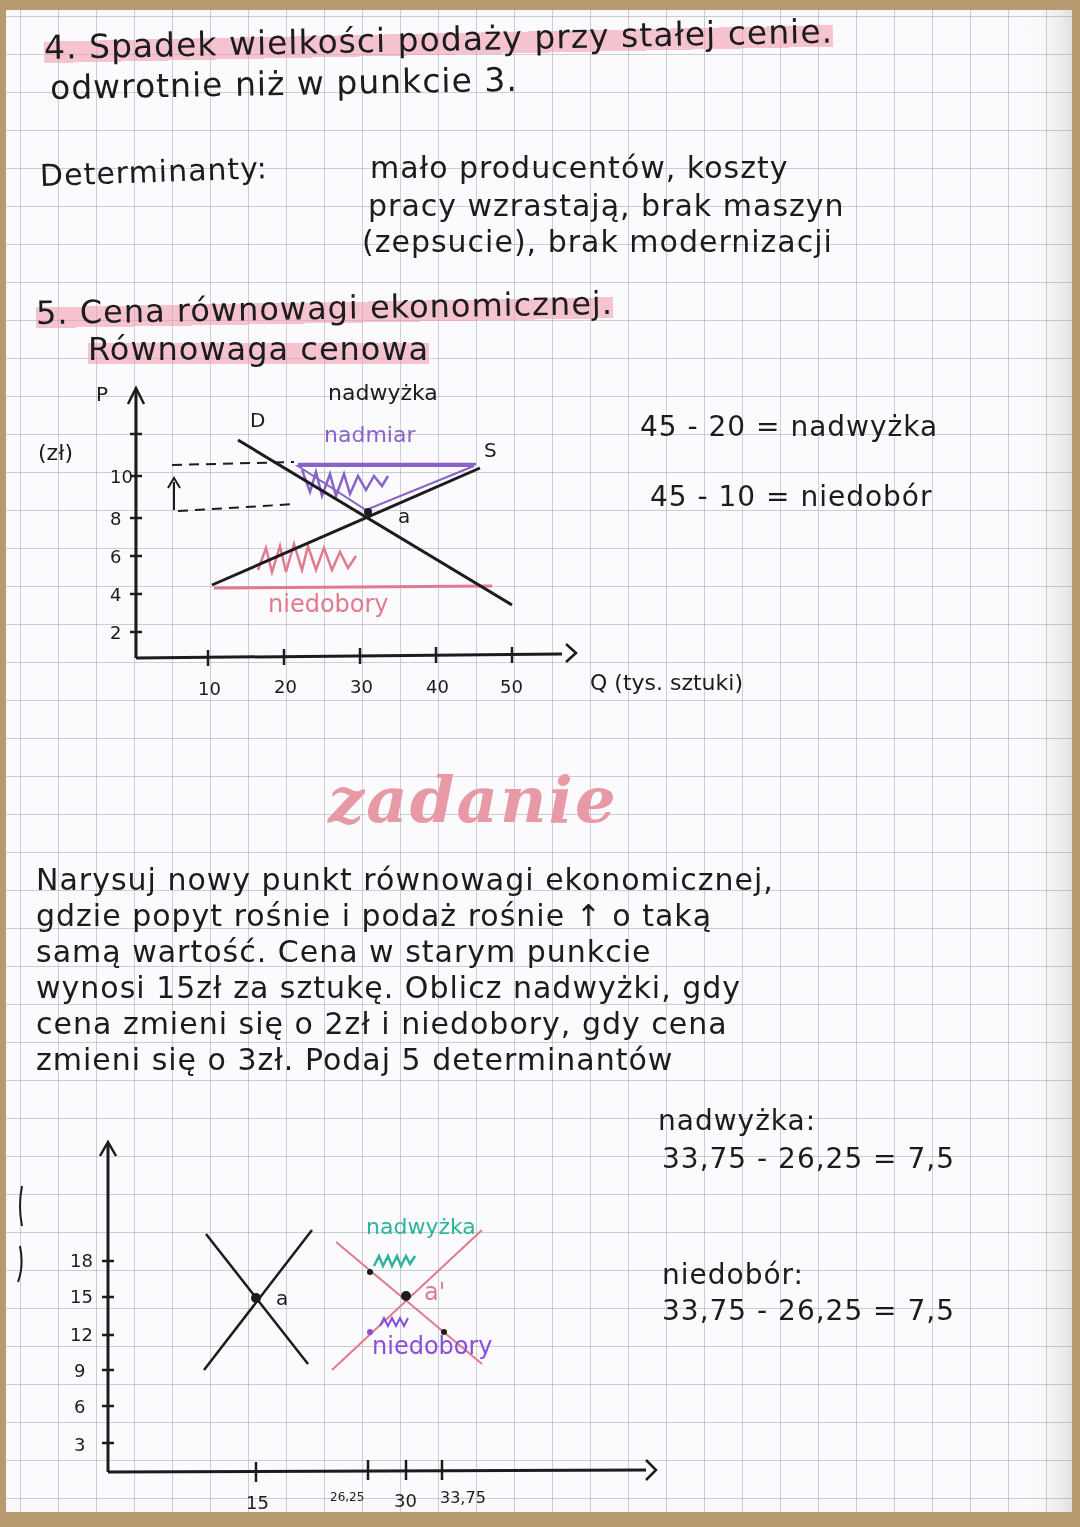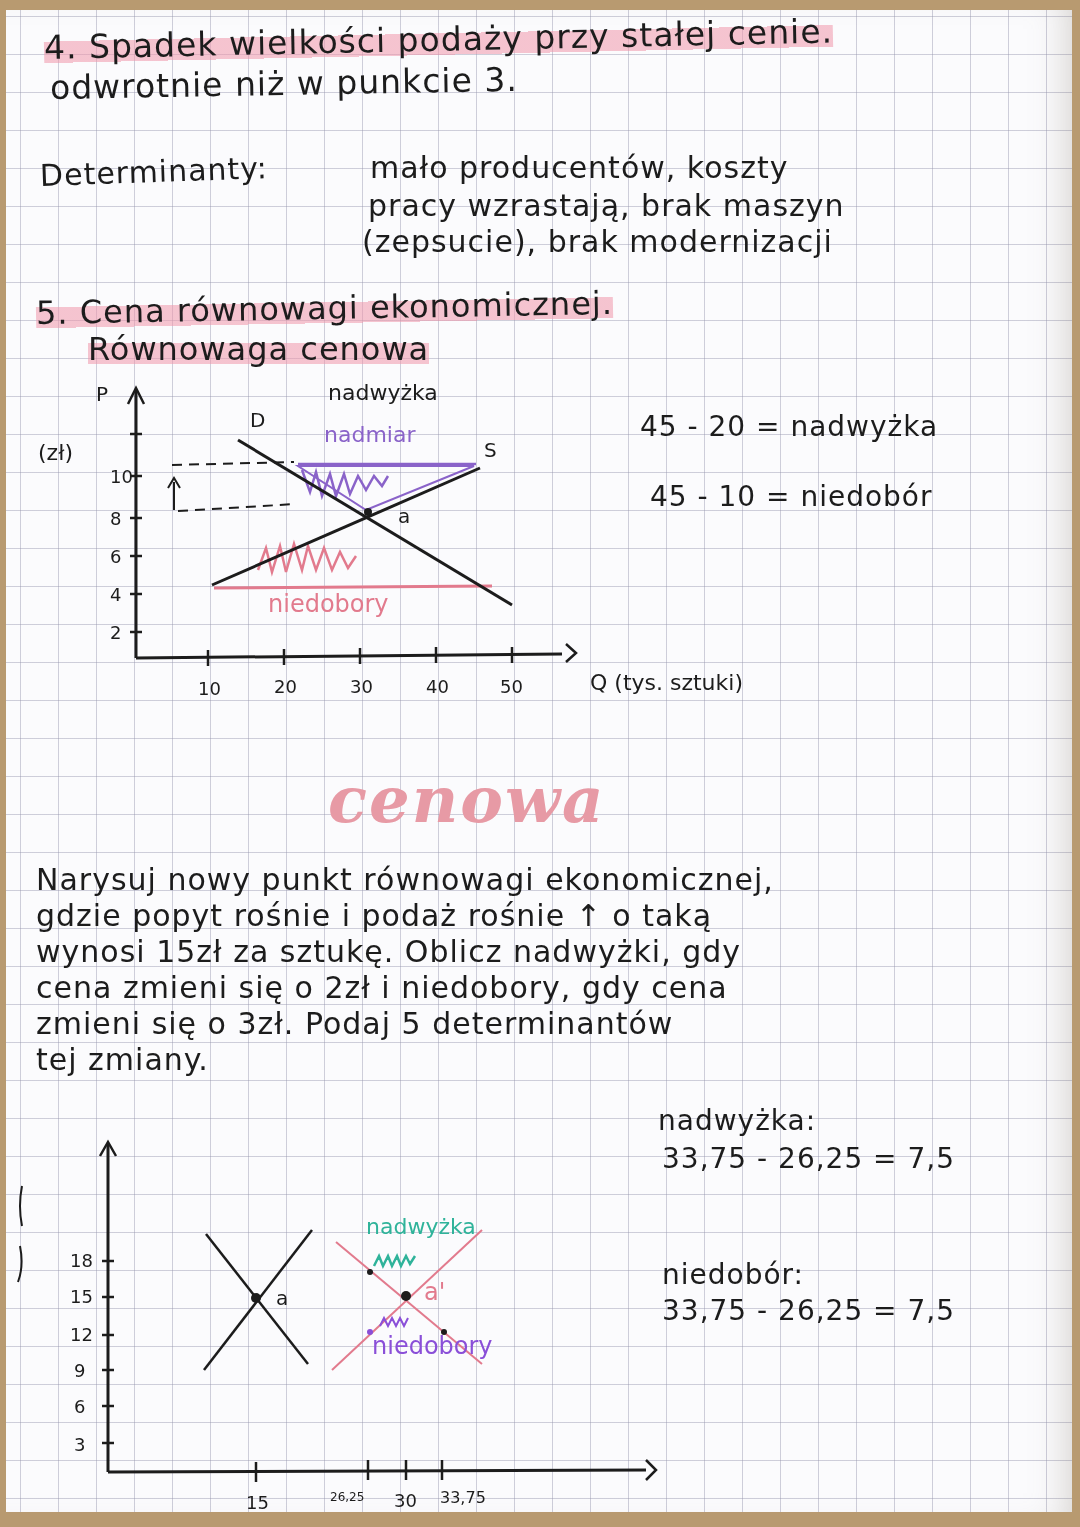--- a/index.html
+++ b/index.html
@@ -108,28 +108,28 @@
   <div class="lbl" style="left:244px; top:398px;">D</div>
   <div class="lbl" style="left:478px; top:428px;">S</div>
   <div class="lbl" style="left:392px; top:494px;">a</div>
   <div class="lbl" style="left:322px; top:370px; font-size:22px;">nadwyżka</div>
   <div class="lbl" style="left:318px; top:412px; font-size:22px; color:#8a63c9;">nadmiar</div>
   <div class="lbl" style="left:262px; top:580px; font-size:24px; color:#e27a8d;">niedobory</div>
 
   <div class="hw" style="left:634px; top:400px; font-size:28px;">45 - 20 = nadwyżka</div>
   <div class="hw" style="left:644px; top:470px; font-size:28px;">45 - 10 = niedobór</div>
 
-  <div class="title-script">cenowa</div>
+  <div class="title-script">zadanie</div>
   <div class="task">
     <div>Narysuj nowy punkt równowagi ekonomicznej,</div>
     <div>gdzie popyt rośnie i podaż rośnie ↑ o taką</div>
+    <div>samą wartość. Cena w starym punkcie</div>
     <div>wynosi 15zł za sztukę. Oblicz nadwyżki, gdy</div>
     <div>cena zmieni się o 2zł i niedobory, gdy cena</div>
     <div>zmieni się o 3zł. Podaj 5 determinantów</div>
-    <div>tej zmiany.</div>
   </div>
 
   <div class="hw" style="left:652px; top:1094px; font-size:28px;text-align:center;">nadwyżka:</div>
   <div class="hw" style="left:656px; top:1132px; font-size:28px;">33,75 - 26,25 = 7,5</div>
   <div class="hw" style="left:656px; top:1248px; font-size:28px;">niedobór:</div>
   <div class="hw" style="left:656px; top:1284px; font-size:28px;">33,75 - 26,25 = 7,5</div>
 
   <svg class="chart" style="left:0; top:0;" width="1066" height="1527">
     <line x1="102" y1="1134" x2="102" y2="1462" stroke="#1c1c1c" stroke-width="3"></line>
     <polyline points="94,1146 102,1132 110,1146" fill="none" stroke="#1c1c1c" stroke-width="2.5"></polyline>

